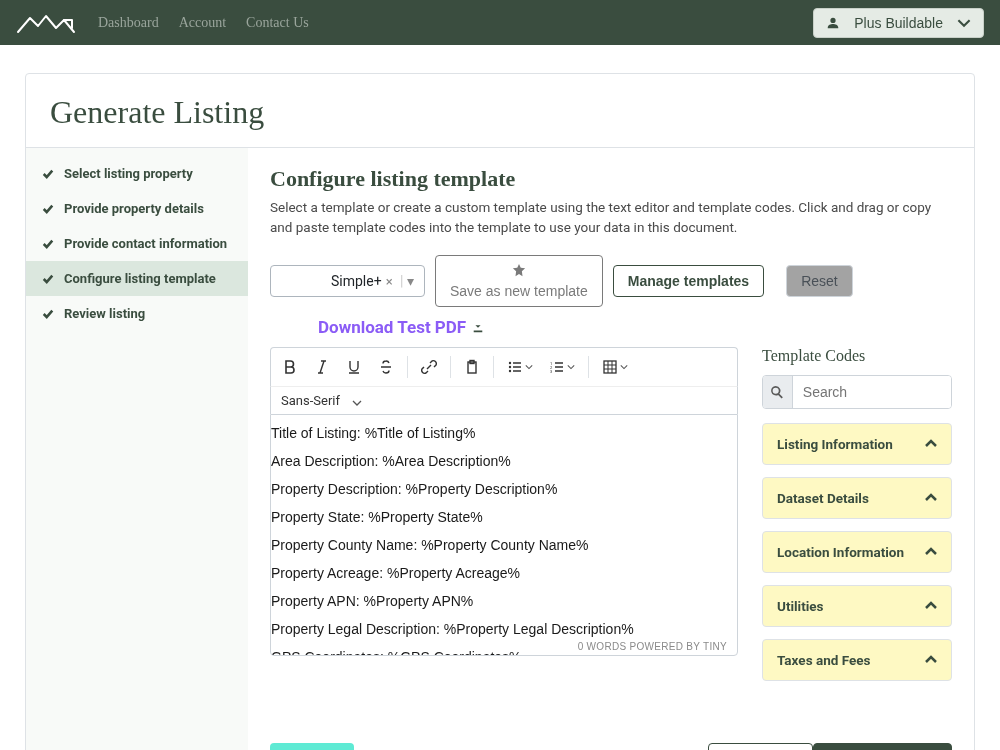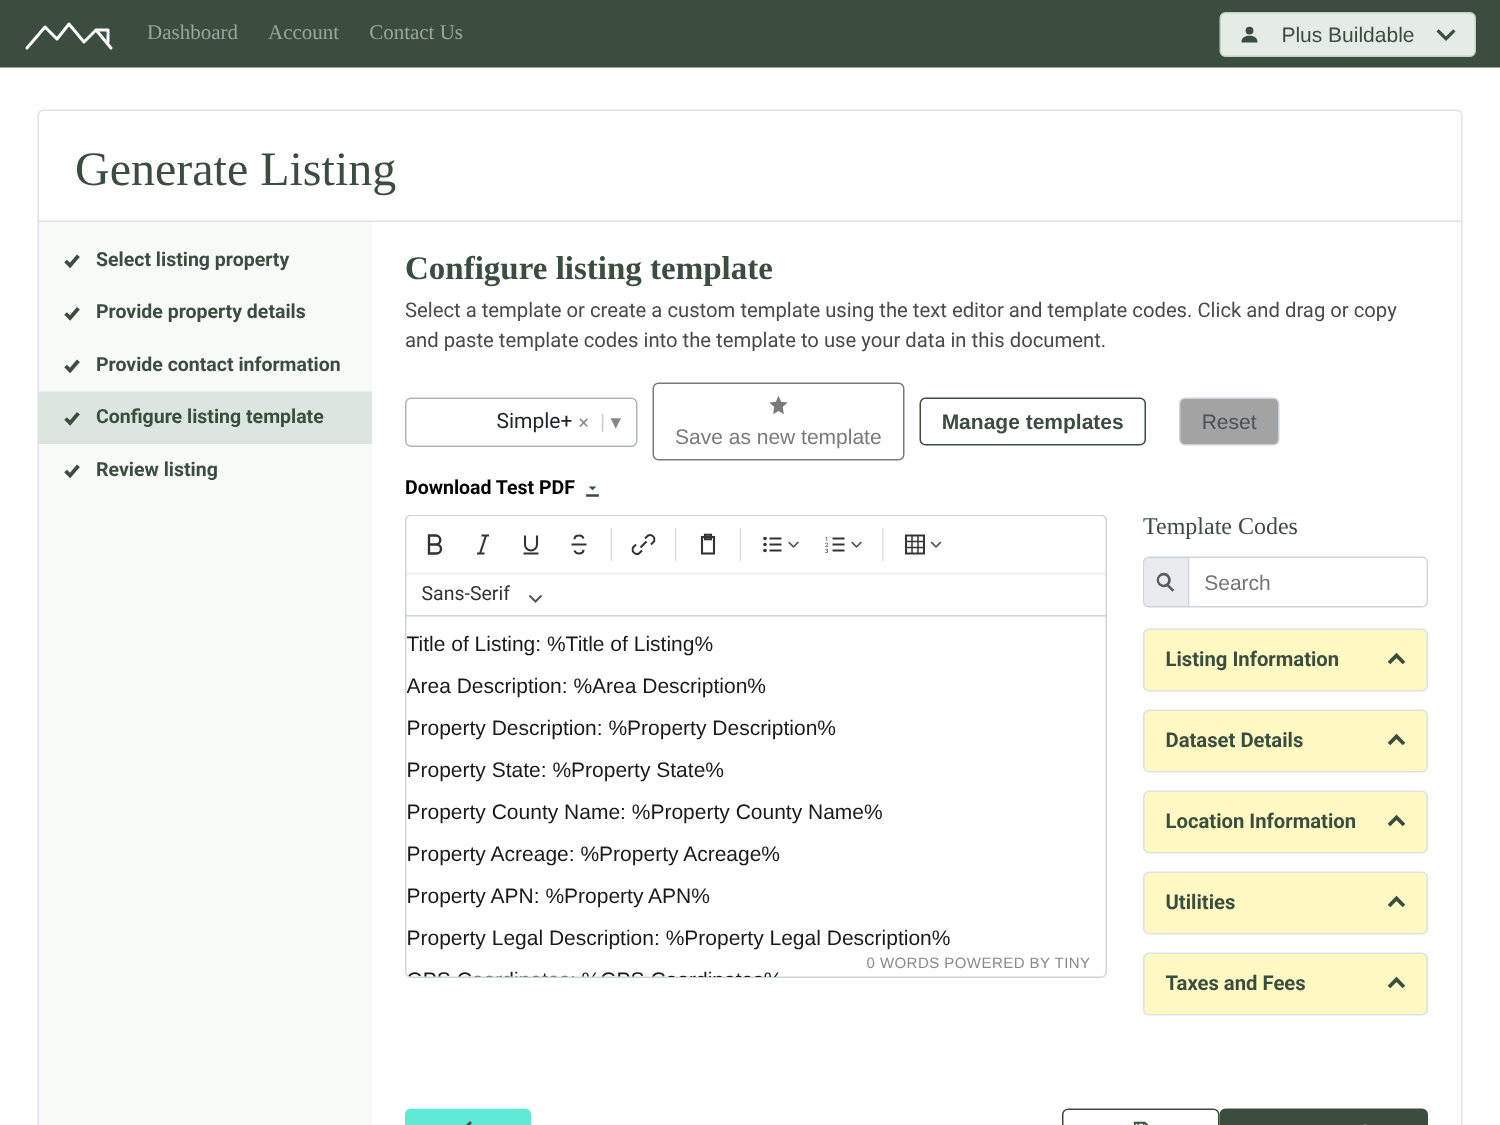--- a/index.html
+++ b/index.html
@@ -133,28 +133,29 @@
   }
   .btn-muted { color: #7a7a7a; border-color: #7a7a7a;}
   .btn-muted svg { fill: #7a7a7a; width: 14px; height: 14px;}
   .btn-outline { color: #3a4d3f; border-color: #3a4d3f; font-weight: 600;}
   .btn-light { color: #495057; border-color: #ced4da; background: #a3a3a3; margin-left: 12px;}
   .btn-light2 { color: #495057; border-color: transparent; background: #5eead4;}
   .btn-primary { color: #fff; background: #3a4d3f; border-color: #3a4d3f; font-weight: 600;}
   .btn-primary svg, .btn-outline svg { width: 12px; height: 12px; fill: currentColor; }
 
   .download-link {
-    color: #000000;
+    color: #8b5cf6;
     font-weight: 700;
-    font-size: 13px;
+    font-size: 17px;
     display: inline-flex;
     align-items: center;
     gap: 6px;
     cursor: pointer;
     margin-bottom: 10px;
+    margin-left: 48px;
   }
   .download-link svg { width: 12px; height: 12px; fill: #3a4d3f; }
 
   
   .editor-row { display: flex; gap: 24px; align-items: flex-start; }
   .editor-wrap { flex: 1; min-width: 0; }
 
   .toolbar {
     border: 1px solid #ced4da;
     border-radius: 4px 4px 0 0;

